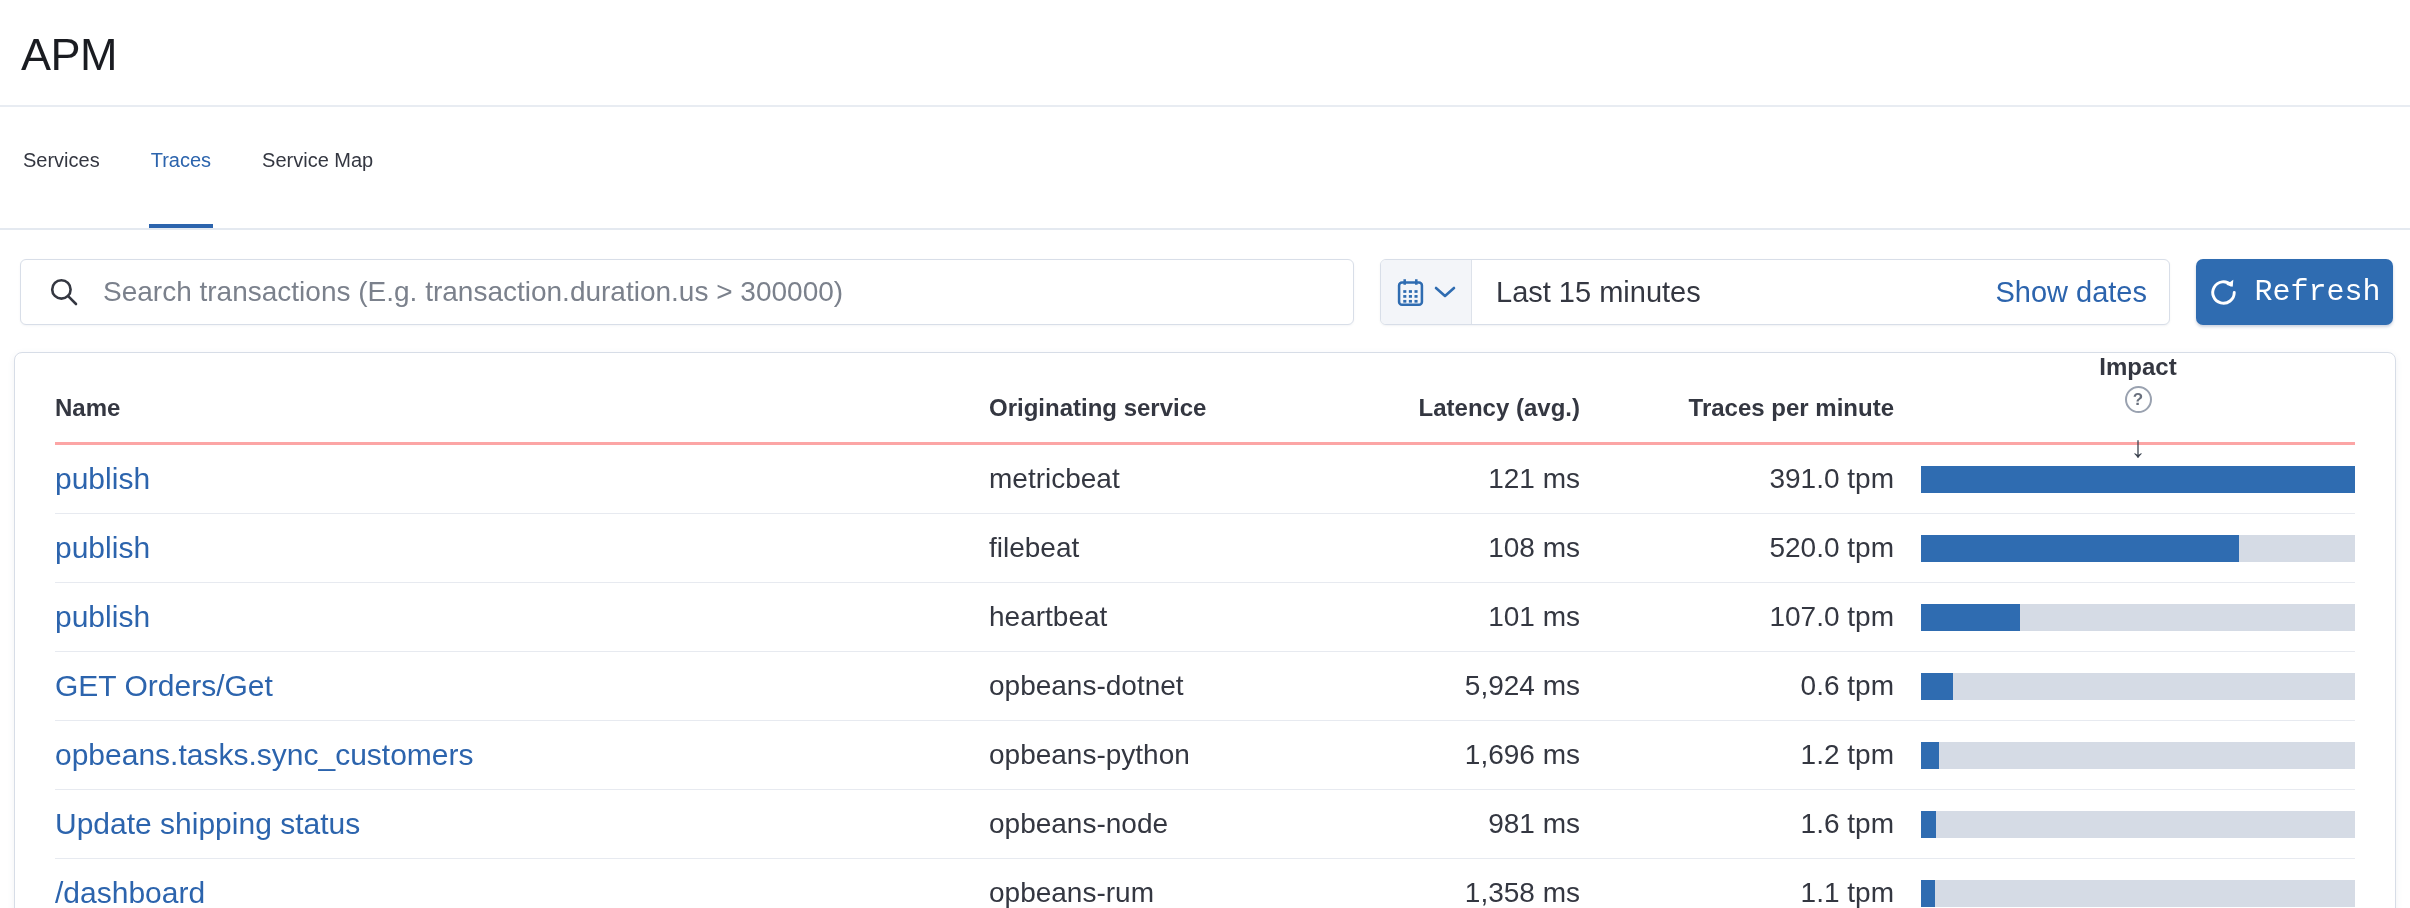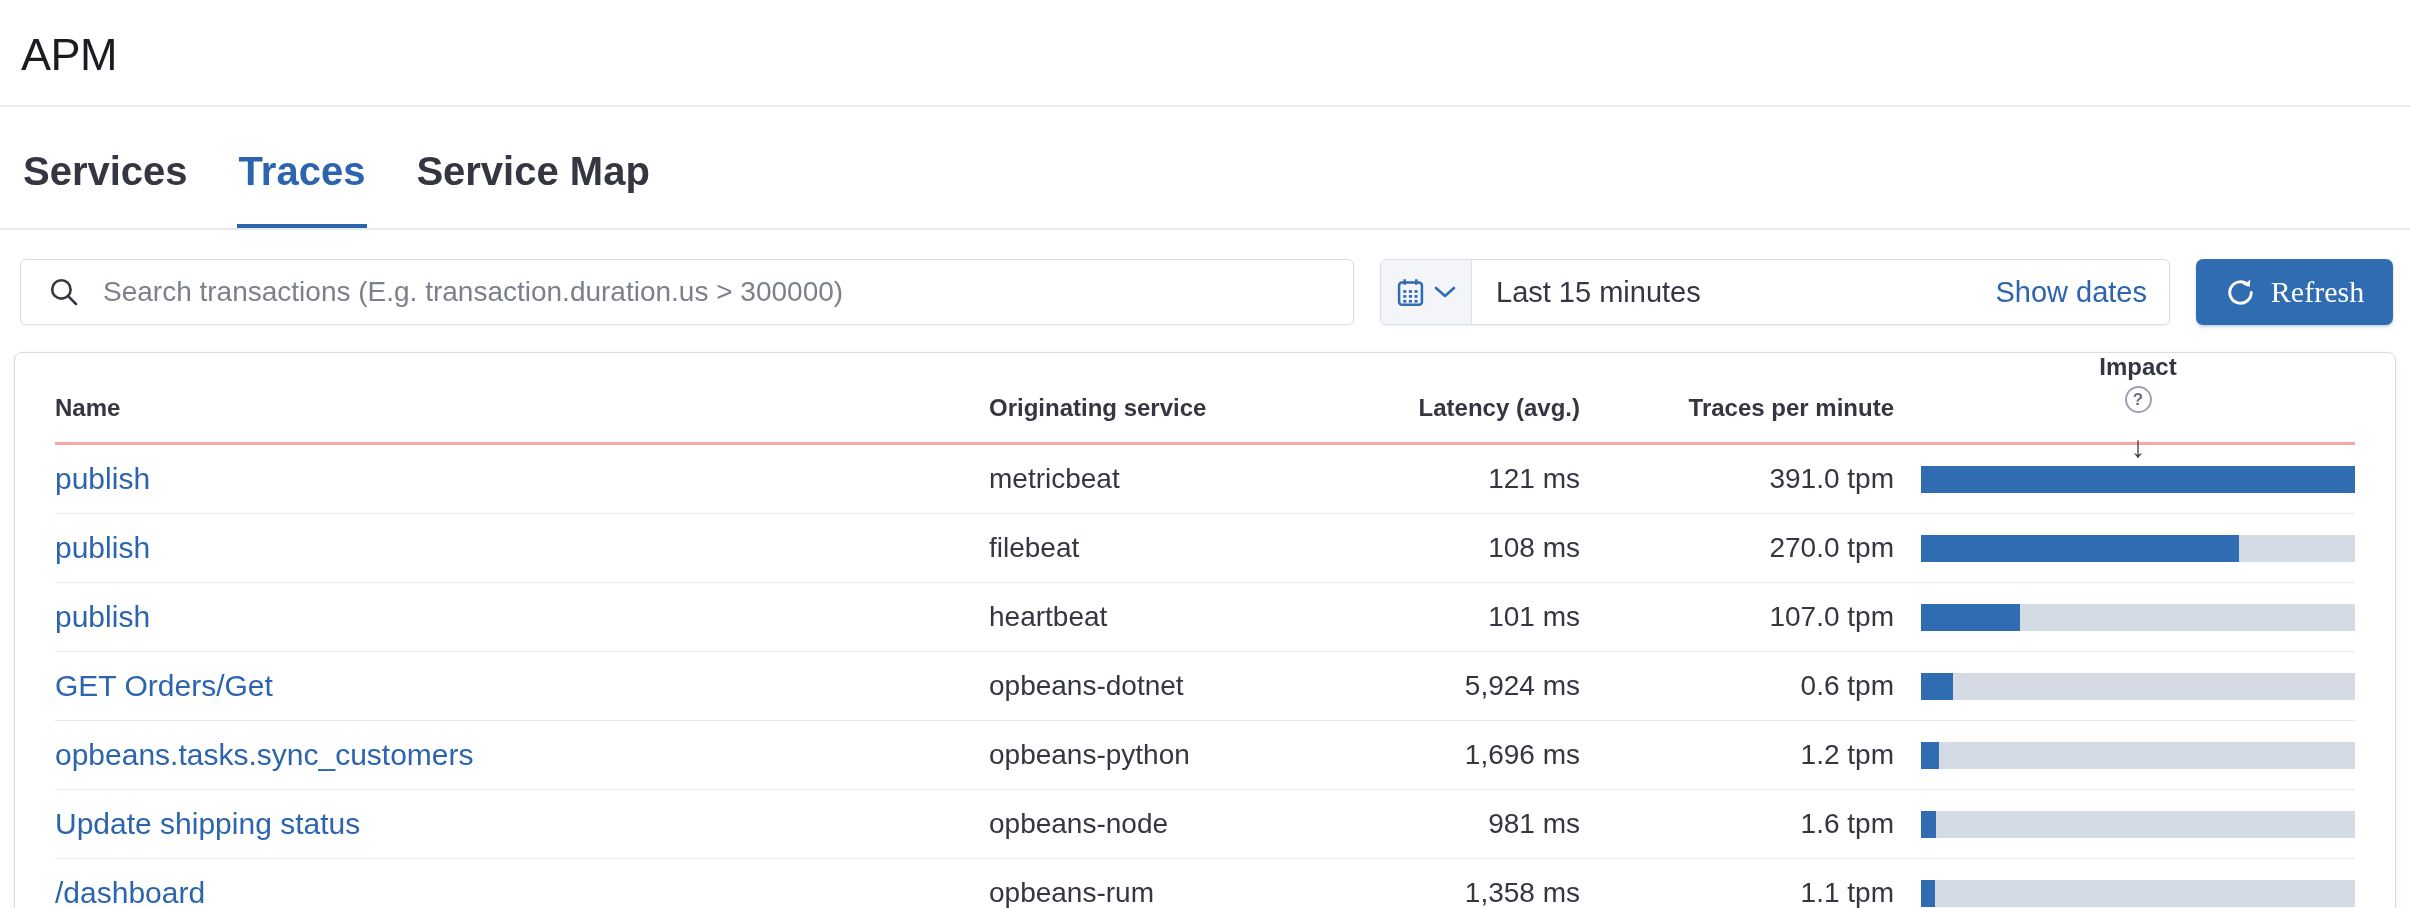--- a/index.html
+++ b/index.html
@@ -15,21 +15,21 @@
     border:1px solid #e3e8f0; border-radius:7px; overflow:hidden; background:#fafbfd;
     box-shadow:0 1px 2px rgba(120,130,150,0.10); cursor:pointer; }
   .env-label { background:#e9edf3; display:flex; align-items:center; padding:0 24px;
     font-size:27px; font-weight:700; color:#343741; white-space:nowrap; }
   .env-value { flex:1; display:flex; align-items:center; justify-content:space-between;
     padding:0 22px; font-size:29px; color:#343741; }
 
   
   .tab-bar { height:123px; display:flex; gap:47px; padding:36px 0 0 21px;
     border-bottom:2px solid #e4e9f0; background:#fff; }
-  .tab { font-size:40px; font-weight:700; color:#343741; padding:6px 2px 16px 2px;
+  .tab { font-size:20px; font-weight:400; color:#343741; padding:6px 2px 16px 2px;
     border-bottom:4px solid transparent; cursor:pointer; line-height:1.1; }
   .tab.active { color:#2c64ad; border-bottom-color:#2c64ad; }
 
   
   .controls-row { display:flex; align-items:stretch; margin:29px 17px 0 20px; height:66px; gap:26px; }
   .search-box { position:relative; flex:1; }
   .search-box input { width:100%; height:100%; border:1px solid #d8dee8; border-radius:6px;
     background:#fff; padding:0 24px 0 82px; font-size:28px; color:#343741;
     font-family:"Liberation Sans", sans-serif; box-shadow:0 1px 2px rgba(120,130,150,0.08); outline:none; }
   .search-box input::placeholder { color:#7b818c; opacity:1; }
@@ -37,21 +37,21 @@
 
   .date-picker { width:790px; display:flex; align-items:stretch; border:1px solid #d8dee8;
     border-radius:6px; background:#fff; box-shadow:0 1px 2px rgba(120,130,150,0.10); overflow:hidden; }
   .quick-select { width:91px; background:#f3f5f9; border-right:1px solid #dde2ea;
     display:flex; align-items:center; justify-content:center; gap:9px; cursor:pointer; }
   .dp-value { flex:1; display:flex; align-items:center; padding:0 24px; font-size:29px; color:#343741; cursor:pointer; }
   .show-dates { display:flex; align-items:center; padding:0 22px; font-size:29px;
     color:#2c64ad; white-space:nowrap; cursor:pointer; }
 
   .refresh-btn { width:197px; border:none; border-radius:7px; background:#2f6cb1; color:#fff;
-    font-size:30px; font-weight:500; font-family:Liberation Serif, serif;
+    font-size:30px; font-weight:500; font-family:Liberation Mono, monospace;
     display:flex; align-items:center; justify-content:center; gap:15px; cursor:pointer;
     box-shadow:0 2px 3px rgba(50,80,130,0.25); }
 
   
   .panel { margin:27px 14px 0 14px; background:#fff; border:1px solid #d7dde7;
     border-radius:8px; box-shadow:0 2px 6px rgba(120,130,150,0.10); height:760px; padding:0 40px; }
 
   .trace-table { width:100%; }
   .tr { display:grid; grid-template-columns:934px 292px 299px 314px 1fr; align-items:center; }
   .thead .tr { height:92px; border-bottom:3px solid #fca5a5; }
@@ -164,21 +164,21 @@
         <div class="td impact-cell">
           <div class="impact-track">
             <div class="impact-fill" style="width: 100%;"></div>
           </div>
         </div>
       </div>
     <div class="tr">
         <div class="td"><a class="name-link">publish</a></div>
         <div class="td">filebeat</div>
         <div class="td c-right">108 ms</div>
-        <div class="td c-right">270.0 tpm</div>
+        <div class="td c-right">520.0 tpm</div>
         <div class="td impact-cell">
           <div class="impact-track">
             <div class="impact-fill" style="width: 73%;"></div>
           </div>
         </div>
       </div>
         <div class="tr">
         <div class="td"><a class="name-link">publish</a></div>
         <div class="td">heartbeat</div>
         <div class="td c-right">101 ms</div>

